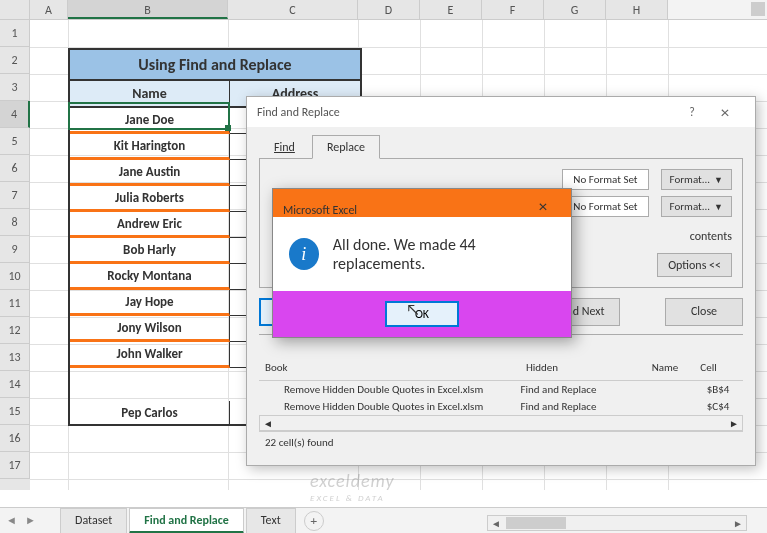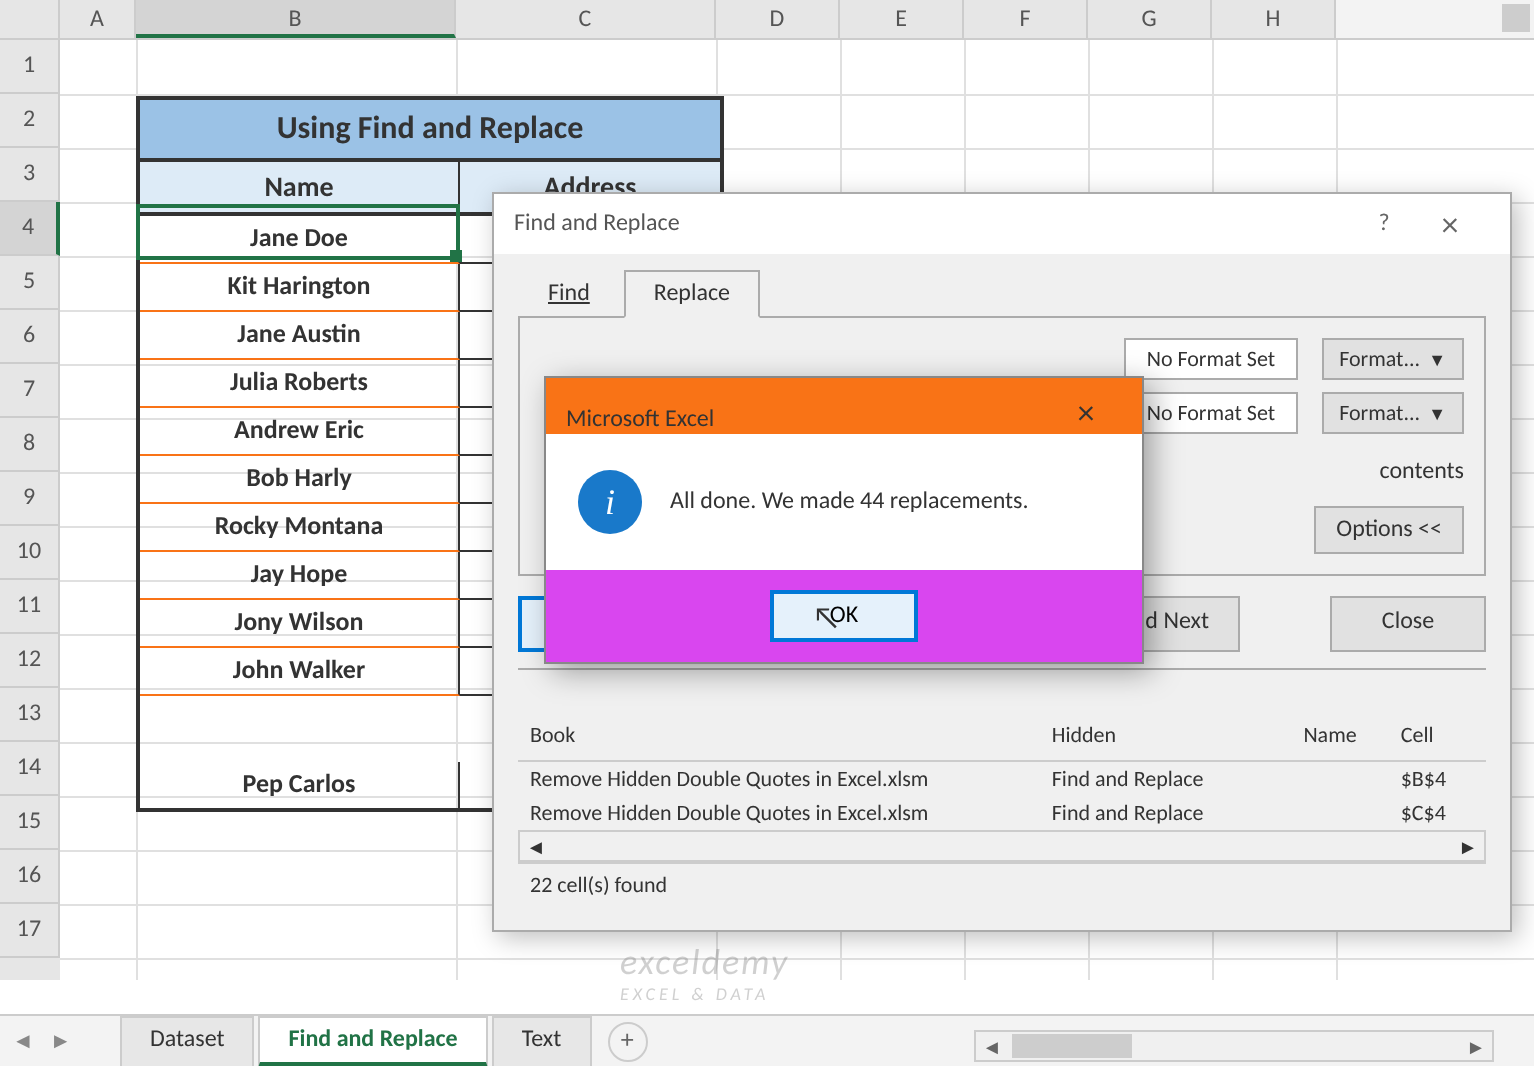--- a/index.html
+++ b/index.html
@@ -22,21 +22,21 @@
 
 
 .data-table { position: absolute; left: 38px; top: 28px; border: 2px solid #333; }
 .data-table .title { background: #9bc2e6; font-weight: bold; text-align: center; padding: 5px; font-size: 16px; border-bottom: 2px solid #333; }
 .data-table .hdr-row { display: flex; background: #ddebf7; }
 .data-table .hdr-cell { font-weight: bold; text-align: center; padding: 4px; font-size: 14px; }
 .data-table .hdr-cell:first-child { width: 160px; border-right: 1px solid #333; border-bottom: 2px solid #333; }
 .data-table .hdr-cell:last-child { width: 130px; border-bottom: 2px solid #333; }
 .data-row { display: flex; }
 .data-cell { padding: 4px 6px; font-weight: bold; font-size: 13px; text-align: center; }
-.data-cell.name { width: 160px; border-right: 1px solid #333; border-bottom: 1px solid #f97316; }
+.data-cell.name { width: 160px; border-right: 1px solid #333; border-bottom: 3px solid #f97316; }
 .data-cell.addr { width: 130px; border-bottom: 1px solid #333; }
 .data-row:last-child .data-cell { border-bottom: none; margin-top: 33px; }
 .active-cell { position: absolute; left: 38px; top: 82px; width: 162px; height: 28px; border: 2px solid #217346; pointer-events: none; }
 .fill-handle { position: absolute; right: -3px; bottom: -3px; width: 6px; height: 6px; background: #217346; }
 
 
 .fr-dialog { position: absolute; left: 246px; top: 96px; width: 510px; background: #fff; border: 1px solid #ababab; box-shadow: 3px 3px 12px rgba(0,0,0,0.25); }
 .fr-title { height: 30px; display: flex; align-items: center; padding: 0 10px; font-size: 12px; color: #555; background: #fff; }
 .fr-title .spacer { flex: 1; }
 .fr-title .help { width: 26px; text-align: center; color: #666; }
@@ -53,35 +53,35 @@
 .nofmt { padding: 3px 10px; border: 1px solid #ababab; background: #fff; font-size: 11px; }
 .opt-btn { position: absolute; right: 10px; bottom: 10px; font-size: 12px; padding: 4px 10px; border: 1px solid #ababab; background: #e1e1e1; }
 .fr-buttons { display: flex; gap: 14px; padding: 10px 0 8px; justify-content: flex-start; }
 .fr-btn { font-size: 12px; padding: 5px 14px; border: 1px solid #ababab; background: #e1e1e1; min-width: 78px; text-align: center; }
 .fr-btn.primary { border: 2px solid #0078d7; background: #e5f1fb; }
 .fr-btn .u { text-decoration: underline; }
 .fr-results { border-top: 1px solid #ababab; }
 .fr-res-hdr { display: flex; font-size: 11px; padding: 4px 0; border-bottom: 1px solid #ccc; }
 .fr-res-hdr div { padding: 2px 6px; margin-top: 20px; }
 .fr-res-row { display: flex; font-size: 11px; padding: 1px 0; }
-.fr-res-row div { padding: 1px 6px; }
+.fr-res-row div { padding: 1px 6px; margin-left: 19px; }
 .col-book { width: 270px; } .col-sheet { width: 130px; } .col-name { width: 50px; } .col-cell { width: 50px; }
 .fr-scroll { display: flex; align-items: center; height: 16px; background: #f0f0f0; border: 1px solid #ccc; font-size: 10px; }
 .fr-scroll .arr { width: 16px; text-align: center; }
 .fr-scroll .track { flex: 1; }
 .fr-status { padding: 4px 6px; font-size: 11px; border-top: 1px solid #ccc; }
 
 
 .msgbox { position: absolute; left: 272px; top: 188px; width: 300px; background: #fff; border: 1px solid #888; box-shadow: 4px 4px 14px rgba(0,0,0,0.35); z-index: 10; }
 .msgbox-title { height: 28px; display: flex; align-items: flex-end; padding: 0 10px; font-size: 12px; background: #f97316; gap: 20px; }
 .msgbox-title .spacer { flex: 1; }
 .msgbox-title .close { width: 36px; text-align: center; font-size: 17px; }
 .msgbox-body { display: flex; align-items: center; padding: 18px 16px; gap: 14px; background: #fff; }
 .info-icon { width: 32px; height: 32px; border-radius: 50%; background: #1979ca; color: #fff; display: flex; align-items: center; justify-content: center; font-size: 18px; font-family: Georgia, serif; font-style: italic; }
-.msgbox-text { font-size: 12px; }
+.msgbox-text { font-size: 16px; }
 .msgbox-foot { background: #d946ef; padding: 10px; text-align: center; }
 .ok-btn { padding: 4px 28px; font-size: 12px; border: 2px solid #0078d7; background: #e5f1fb; }
 .cursor { position: absolute; left: 406px; top: 300px; font-size: 16px; z-index: 20; pointer-events: none; }
 
 
 .sheet-bar { position: absolute; left: 0; bottom: 0; right: 0; height: 26px; background: #f3f3f3; border-top: 1px solid #ccc; display: flex; align-items: center; padding-left: 60px; gap: 2px; }
 .nav-arrows { position: absolute; left: 6px; display: flex; gap: 8px; color: #888; font-size: 11px; }
 .sheet-tab { padding: 4px 14px; font-size: 12px; border: 1px solid #ccc; background: #e7e7e7; }
 .sheet-tab.active { background: #fff; border-bottom: 3px solid #217346; font-weight: bold; color: #217346; }
 .add-sheet { width: 20px; height: 20px; border: 1px solid #ccc; border-radius: 50%; display: flex; align-items: center; justify-content: center; font-size: 13px; color: #666; margin-left: 6px; }

